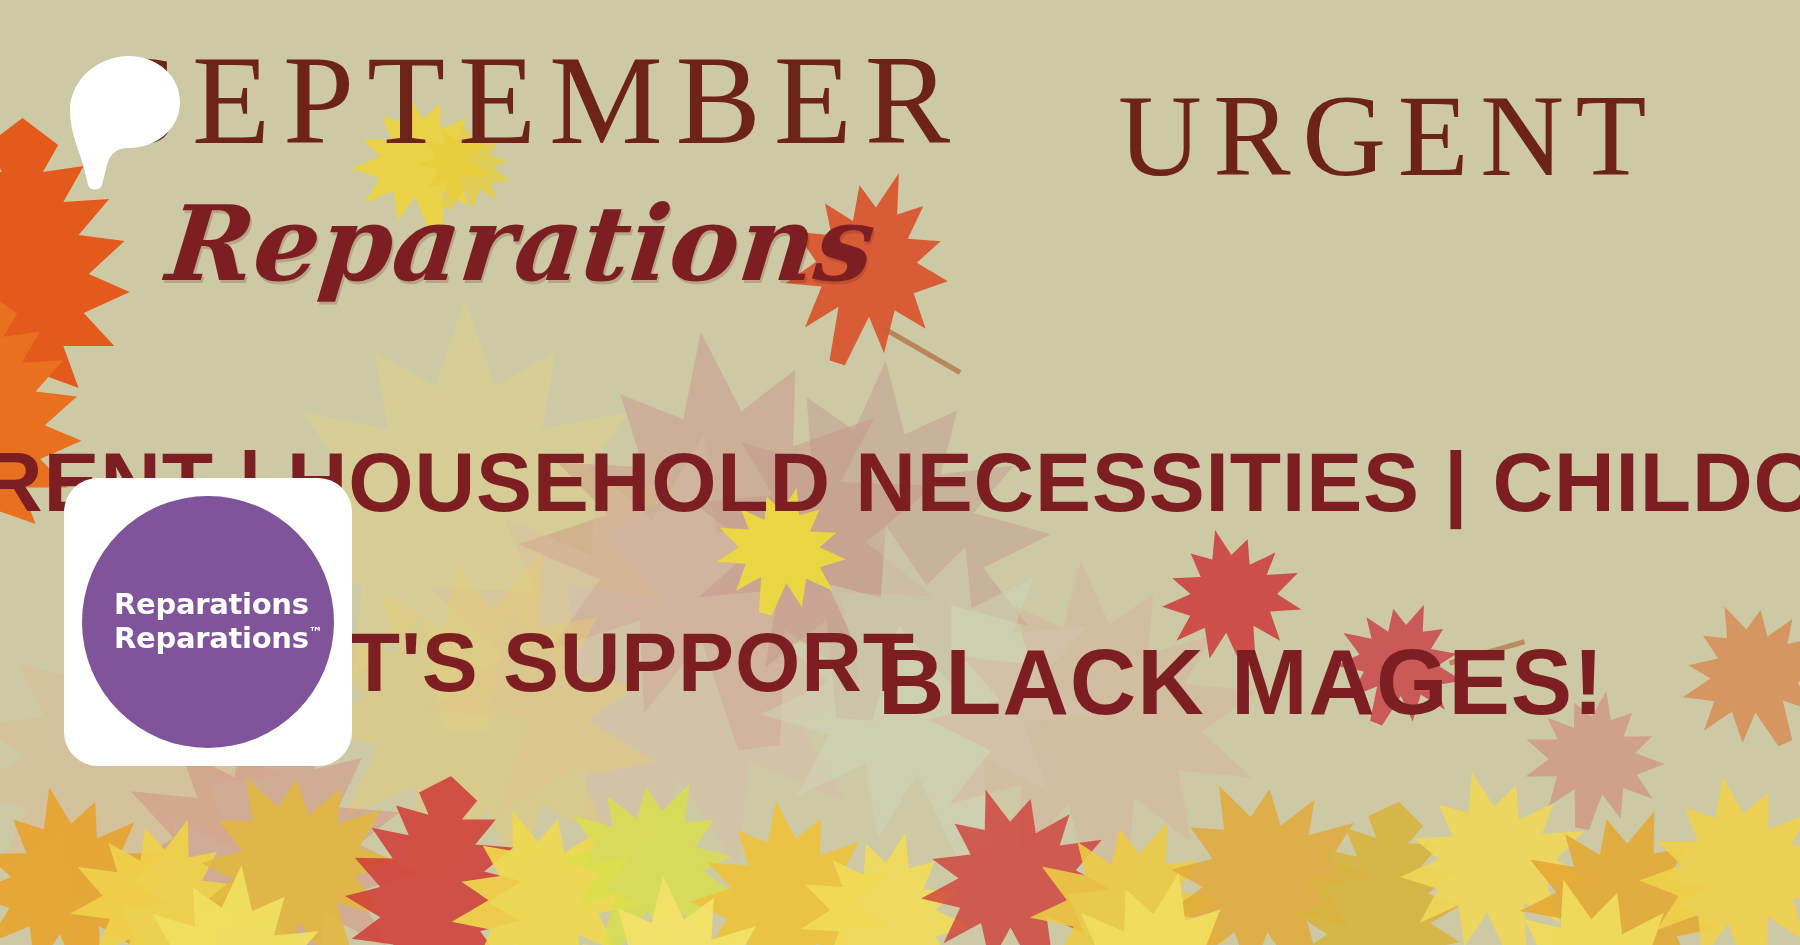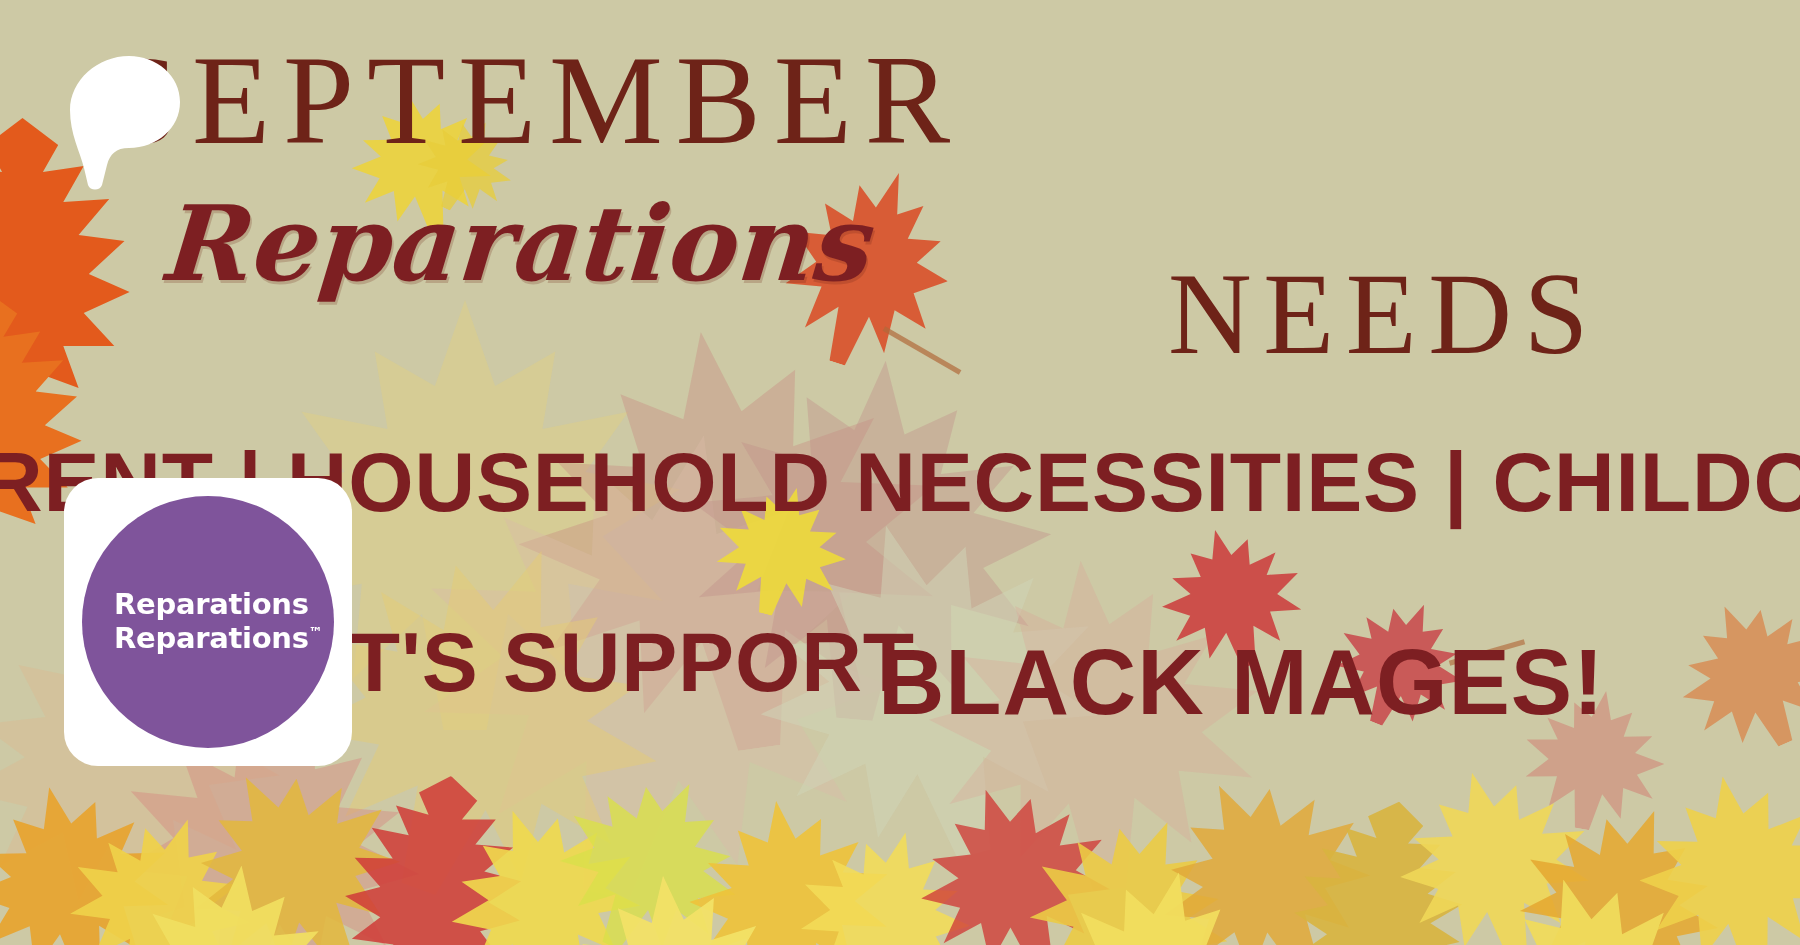--- a/index.html
+++ b/index.html
@@ -156,22 +156,22 @@
     <div class="maple" style="left:1524px;top:690px;width:140px;height:140px;background:#d2766d;opacity:.48;transform:rotate(10deg);"></div>
 
     <div class="maple" style="left:-40px;top:600px;width:320px;height:320px;background:#ddb98f;opacity:.38;transform:rotate(-18deg);"></div>
     <div class="maple" style="left:120px;top:700px;width:300px;height:300px;background:#d8827c;opacity:.40;transform:rotate(16deg);"></div>
   </div>
 
   <div class="hdline" style="left:108px;top:36px;font-size:128px;">SEPTEMBER</div>
 
   <div class="script" style="left:168px;top:192px;font-size:104px;transform:skewX(-6deg);">Reparations</div>
 
-
-  <div class="hdline" style="left:1168px;top:256px;font-size:116px;">NEEDS</div>
+  <div class="hdline" style="left:1118px;top:78px;font-size:116px;">URGENT</div>
+
 
   <div class="bold-row" style="left:-18px;top:440px;font-size:84px;">RENT | HOUSEHOLD NECESSITIES | CHILDC</div>
 
   <div class="bold-row" style="left:292px;top:620px;font-size:84px;">ET'S SUPPORT</div>
 
   <div class="bold-row" style="left:878px;top:636px;font-size:92px;">BLACK MAGES!</div>
 
   <div id="leaf-band">
     <div class="maple bl" style="left:-30px;top:40px;width:200px;height:200px;background:#e8a32c;opacity:.9;transform:rotate(-12deg);"></div>
     <div class="maple bl" style="left:70px;top:70px;width:180px;height:180px;background:#efd14a;opacity:.92;transform:rotate(18deg);"></div>

